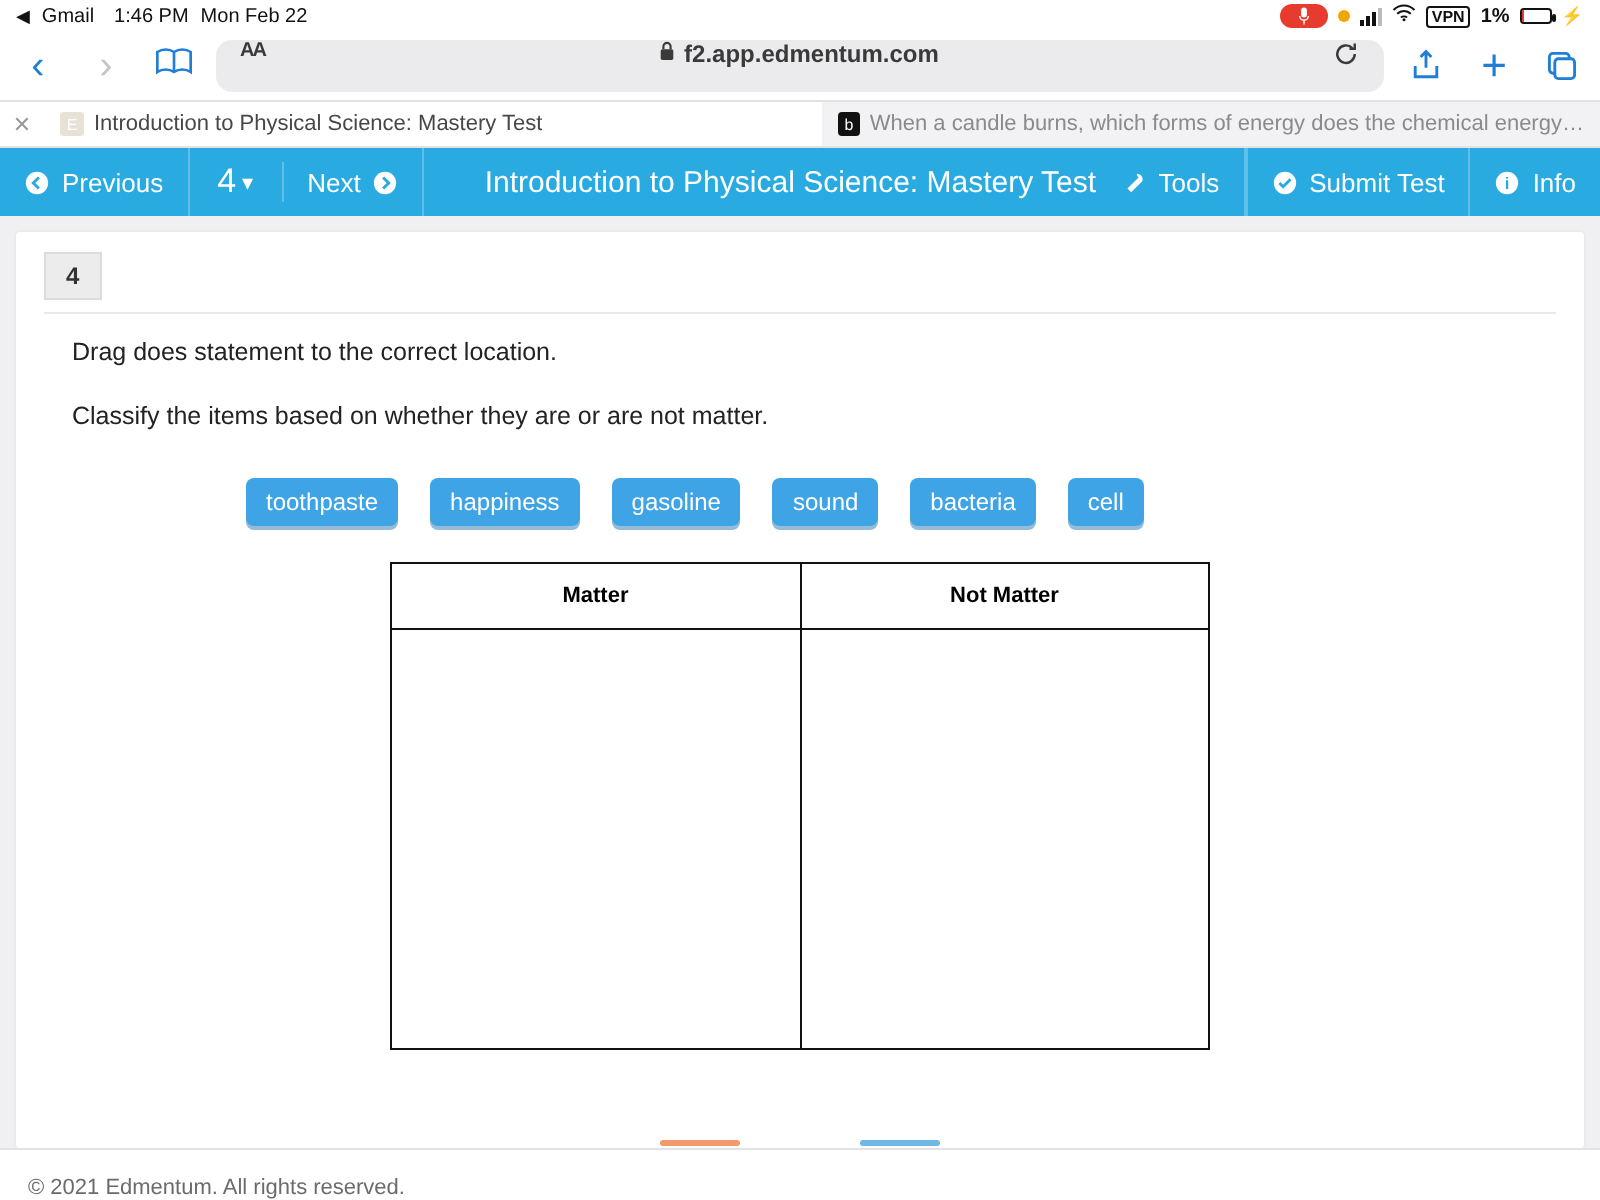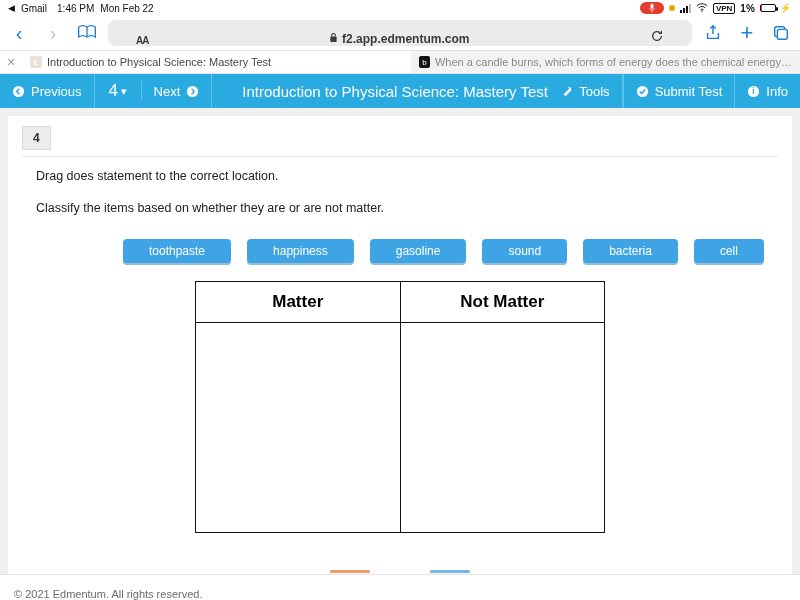--- a/index.html
+++ b/index.html
@@ -23,21 +23,21 @@
   .batt-box { width:16px; height:8px; border:1px solid #111; border-radius:2px; position:relative; }
   .batt-box::after { content:''; position:absolute; right:-3px; top:2px; width:2px; height:4px; background:#111; border-radius:1px; }
   .batt-fill { height:100%; width:10%; background:#e63b2e; }
   .bolt { font-size:9px; }
 
   
   .safari-bar { height: 34px; display:flex; align-items:center; gap:8px; padding:0 6px; }
   .nav-arrow { width:26px; text-align:center; color:#1f7ed6; font-size:20px; }
   .nav-arrow.disabled { color:#c5c5c7; }
   .book { color:#1f7ed6; }
-  .url-bar { flex:1; background:#ebebed; border-radius:8px; height:26px; display:flex; align-items:flex-end; padding:0 28px; font-size:12px; color:#3a3a3a; }
+  .url-bar { flex:1; background:#ebebed; border-radius:8px; height:26px; display:flex; align-items:flex-start; padding:0 12px; font-size:12px; color:#3a3a3a; }
   .url-left { font-size:10px; font-weight:600; }
   .url-center { flex:1; text-align:center; display:flex; align-items:center; justify-content:center; gap:4px;font-weight:bold; }
   .lock svg { width:9px; height:11px; }
   .reload svg { width:14px; height:14px; }
   .tb-ico { width:26px; color:#1f7ed6; display:flex; align-items:center; justify-content:center; }
   .tb-ico svg { width:18px; height:18px; }
   .plus { font-size:22px; font-weight:300; color:#1f7ed6; width:26px; text-align:center; }
 
   
   .btabs { height:24px; display:flex; align-items:stretch; border-top:1px solid #e3e3e5; border-bottom:1px solid #e3e3e5; font-size:11px; }
@@ -62,25 +62,25 @@
 
   
   .stage { background:#f0f0f2; padding:8px 8px 0 8px; height: calc(600px - 16px - 34px - 24px - 34px - 26px); overflow:hidden; }
   .card { background:#fff; border-radius:2px; height:100%; box-shadow:0 0 2px rgba(0,0,0,0.06); padding-bottom:4px; }
   .qnum { display:inline-block; background:#ececec; border:1px solid #dcdcdc; padding:4px 10px; font-size:12px; font-weight:600; margin:10px 0 0 14px; color:#333; }
   .divider { border-bottom:1px solid #e8e8e8; margin:6px 14px 0 14px; }
   .instr { font-size:12.5px; color:#222; padding:12px 28px 0; }
   .instr p { margin-bottom:18px; }
 
   .chips { display:flex; gap:16px; padding:6px 0 18px 115px; }
-  .chip { background:#3fa4e6; color:#fff; font-size:12px; padding:5px 26px; border-radius:4px; box-shadow:0 2px 0 rgba(41,120,175,0.5); cursor:grab; }
+  .chip { background:#3fa4e6; color:#fff; font-size:12px; padding:5px 10px; border-radius:4px; box-shadow:0 2px 0 rgba(41,120,175,0.5); cursor:grab; }
 
   .tbl { margin:0 auto; border-collapse:collapse; width:410px; }
   .tbl th, .tbl td { border:1.5px solid #111; }
-  .tbl th { font-size:17px; font-weight:700; padding:10px 0; width:50%; }
+  .tbl th { font-size:11px; font-weight:700; padding:10px 0; width:50%; }
   .tbl td { height:210px; }
 
   
   .footer { position:absolute; left:0; right:0; bottom:0; height:26px; border-top:1px solid #e3e3e5; background:#fff; display:flex; align-items:flex-end; padding:0 14px; font-size:11px; color:#6b6b6b; }
   .foot-marks { position:absolute; left:50%; transform:translateX(-50%); top:-5px; display:flex; gap:60px; }
   .mk { width:40px; height:3px; border-radius:2px; }
   .mk.o{background:#f39a6a;} .mk.b{background:#6fb8e6;}
 </style>
 </head>
 <body>

